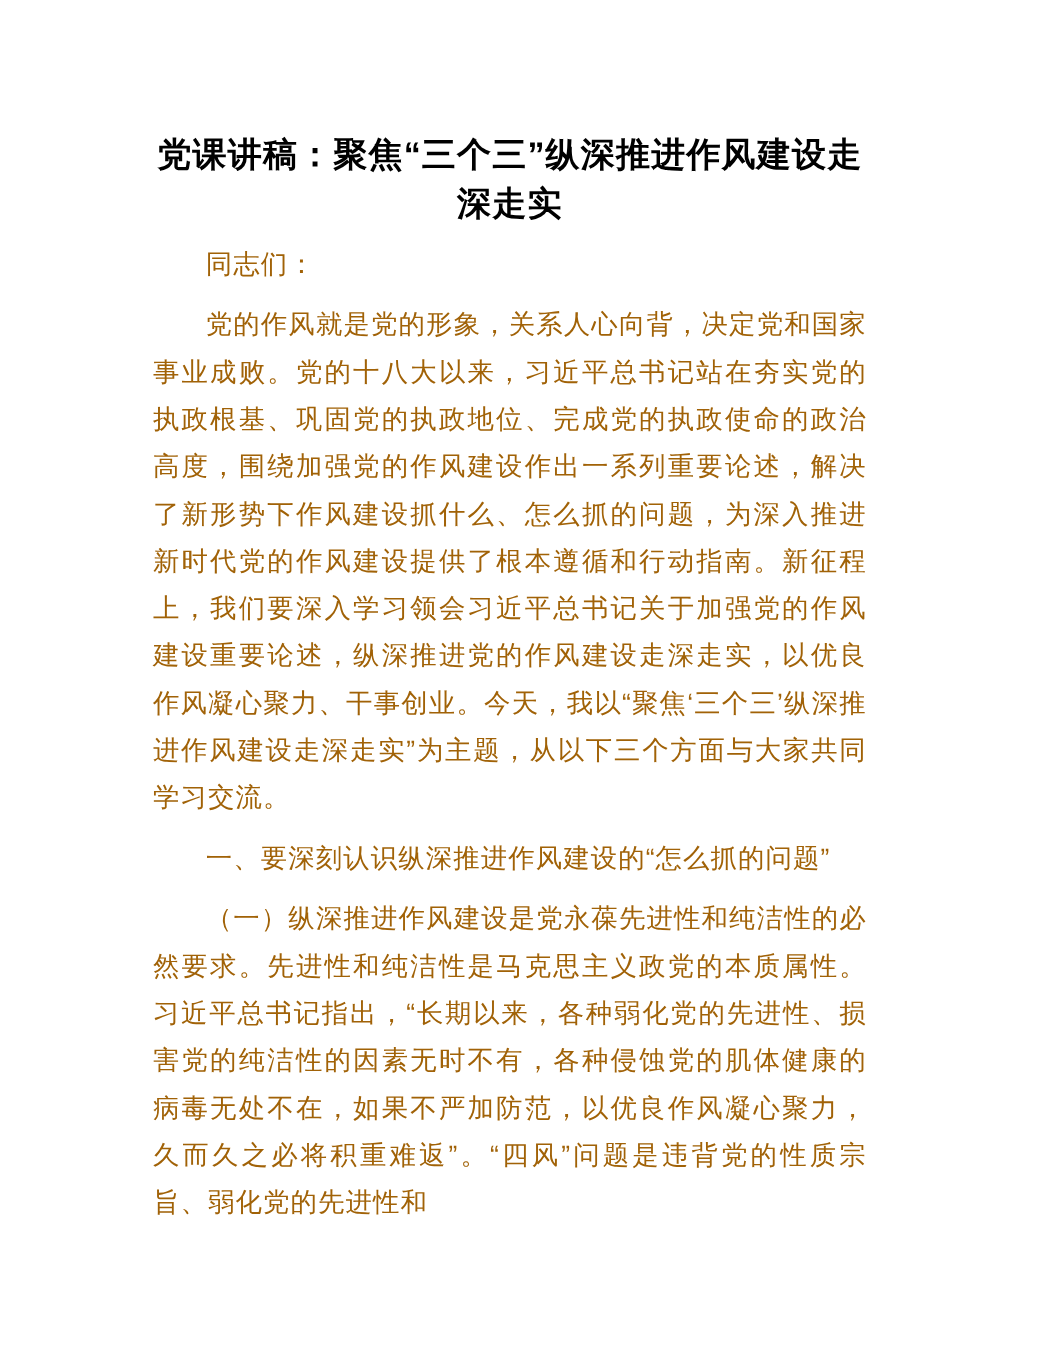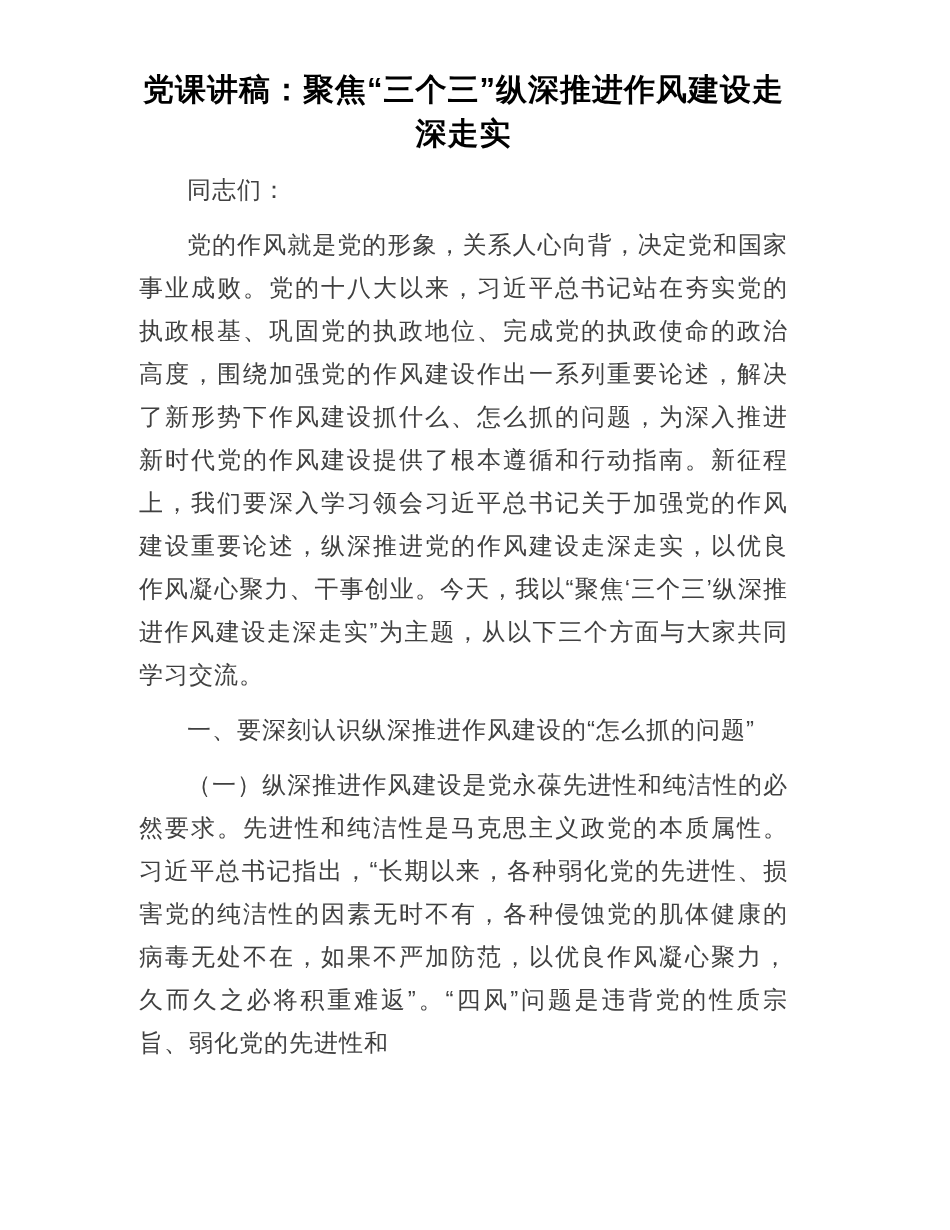--- a/index.html
+++ b/index.html
@@ -12,39 +12,39 @@
     background: #ffffff;
     font-family: "Liberation Sans", sans-serif;
     color: #000000;
     overflow: hidden;
   }
   .page {
     width: 926px;
     height: 1230px;
     background: #ffffff;
     box-sizing: border-box;
-    padding: 68px 138px 0 139px;
+    padding: 119px 138px 0 139px;
   }
   .doc-title {
     margin: 0 0 12px 0;
     font-size: 31px;
     font-weight: 700;
     line-height: 44px;
     text-align: center;
     letter-spacing: 1px;
     color: #000000;
   }
   .para {
     margin: 0 0 12px 0;
     font-size: 24px;
     line-height: 43px;
     text-align: justify;
     text-indent: 2em;
     letter-spacing: 1px;
-    color: #404040;
+    color: #a16207;
   }
 </style>
 </head>
 <body>
 
 <div class="page">
   <h1 class="doc-title">党课讲稿：聚焦“三个三”纵深推进作风建设走深走实</h1>
 
   <p class="para">同志们：</p>
 

